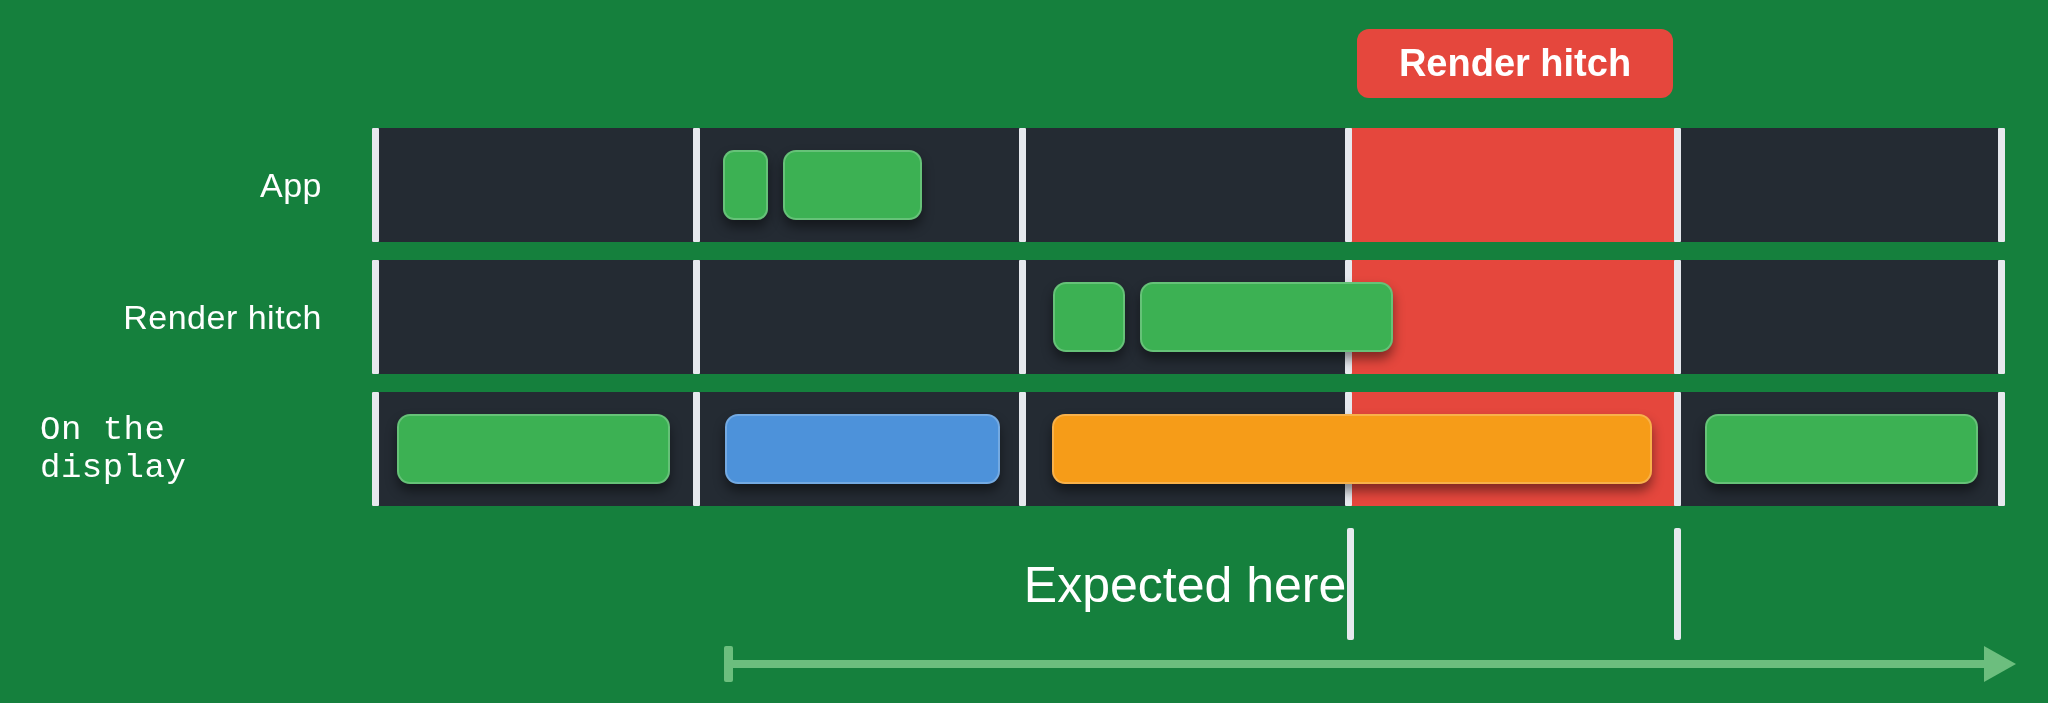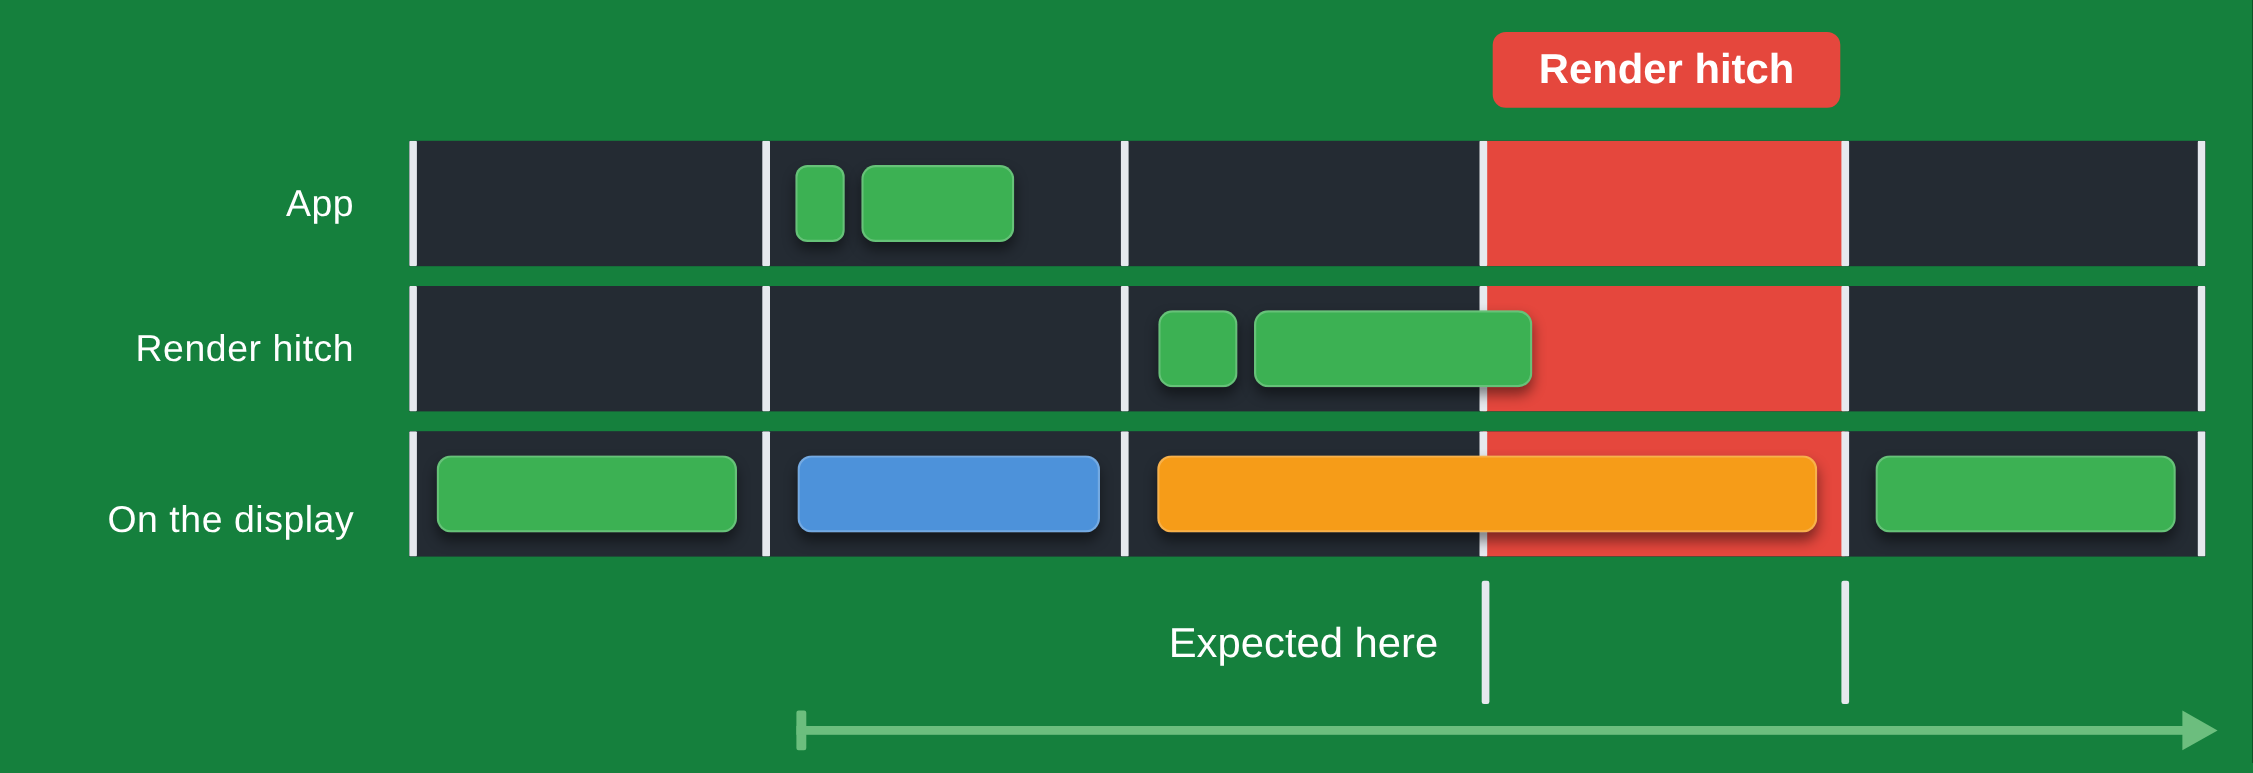--- a/index.html
+++ b/index.html
@@ -60,21 +60,21 @@
     border: 2px solid rgba(255,255,255,0.22);
     box-shadow: 0 7px 12px rgba(0,0,0,0.45);
   }
   .anno-tick {
     position: absolute; top: 528px; height: 112px; width: 7px;
     background: var(--tick); border-radius: 2px;
   }
   .anno-label {
     position: absolute; top: 560px; height: 50px;
     display: flex; align-items: center; justify-content: center;
-    font-size: 38px; color: var(--text); width: 326px;
+    font-size: 50px; color: var(--text); width: 326px;
   }
   .anno-label.expected { left: 1022px; }
   .anno-label.late { left: 1351px; }
   .arrow-cap {
     position: absolute; left: 724px; top: 646px;
     width: 9px; height: 36px; background: var(--arrow); border-radius: 2px;
   }
   .arrow-line {
     position: absolute; left: 724px; top: 660px;
     width: 1266px; height: 8px; background: var(--arrow);
@@ -112,21 +112,21 @@
         <div class="hitch-zone" style="left: 976px; width: 329px;"></div>
         <div class="frame-tick" style="left: 0px;"></div>
         <div class="frame-tick" style="left: 321px;"></div>
         <div class="frame-tick" style="left: 647px;"></div>
         <div class="frame-tick" style="left: 973px;"></div>
         <div class="frame-tick" style="left: 1302px;"></div>
         <div class="frame-tick" style="left: 1626px;"></div>
         <div class="block" style="left: 681px; width: 72px; background: rgb(60, 177, 83);"></div>
         <div class="block" style="left: 768px; width: 253px; background: rgb(60, 177, 83);"></div>
       </div>
-      <div class="row-label" style="top: 416px;">On the display</div>
+      <div class="row-label" style="top: 392px; font-family: Liberation Mono, monospace;">On the display</div>
       <div class="row-track" style="top: 392px;">
         <div class="hitch-zone" style="left: 976px; width: 329px;"></div>
         <div class="frame-tick" style="left: 0px;"></div>
         <div class="frame-tick" style="left: 321px;"></div>
         <div class="frame-tick" style="left: 647px;"></div>
         <div class="frame-tick" style="left: 973px;"></div>
         <div class="frame-tick" style="left: 1302px;"></div>
         <div class="frame-tick" style="left: 1626px;"></div>
         <div class="block" style="left: 25px; width: 273px; background: rgb(60, 177, 83);"></div>
         <div class="block" style="left: 353px; width: 275px; background: rgb(77, 146, 218);"></div>

